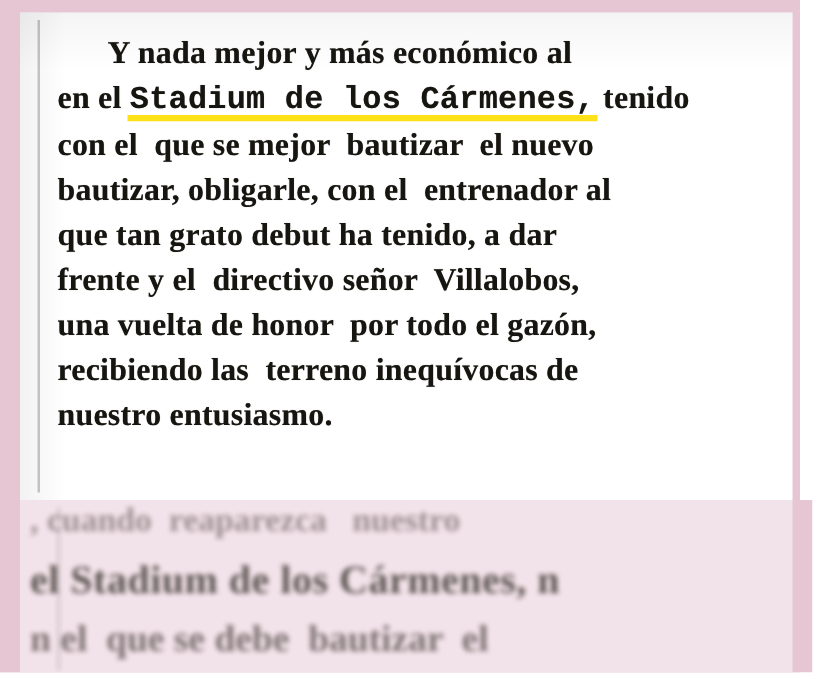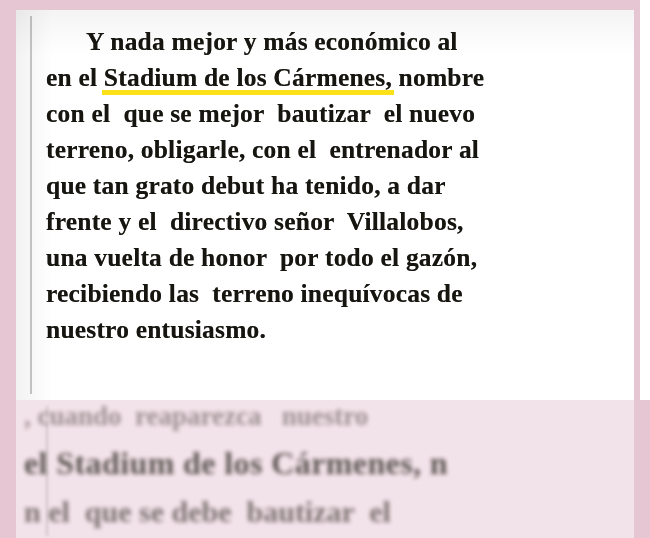--- a/index.html
+++ b/index.html
@@ -76,20 +76,21 @@
     text-shadow: 0 0 0.6px rgba(0,0,0,0.55);
   }
   #body-text .ln.first {
     text-indent: 40px;
   }
 
   
   .hl {
     position: relative;
     display: inline-block;
+    font-family: Liberation Mono, monospace;
   }
   .hl::after {
     content: "";
     position: absolute;
     left: -2px;
     right: -2px;
     bottom: 1px;
     height: 5px;
     background: #ffe11a;
     z-index: -1;
@@ -149,23 +150,23 @@
 <body>
 
 <div id="page">
 
   <div id="clipping">
     <div id="column-rule"></div>
     <div id="paper-tone"></div>
 
     <div id="body-text">
       <span class="ln first">Y nada mejor y más económico al</span>
-      <span class="ln hl-wrap"><span>en el </span><span class="hl">Stadium de los Cármenes,</span><span> nombre</span></span>
+      <span class="ln hl-wrap"><span>en el </span><span class="hl">Stadium de los Cármenes,</span><span> tenido</span></span>
       <span class="ln">con el  que se mejor  bautizar  el nuevo</span>
-      <span class="ln">terreno, obligarle, con el  entrenador al</span>
+      <span class="ln">bautizar, obligarle, con el  entrenador al</span>
       <span class="ln">que tan grato debut ha tenido, a dar</span>
       <span class="ln">frente y el  directivo señor  Villalobos,</span>
       <span class="ln">una vuelta de honor  por todo el gazón,</span>
       <span class="ln">recibiendo las  terreno inequívocas de</span>
       <span class="ln">nuestro entusiasmo.</span>
     </div>
   </div>
 
   <div id="blur-strip">
     <div id="blur-inner">

